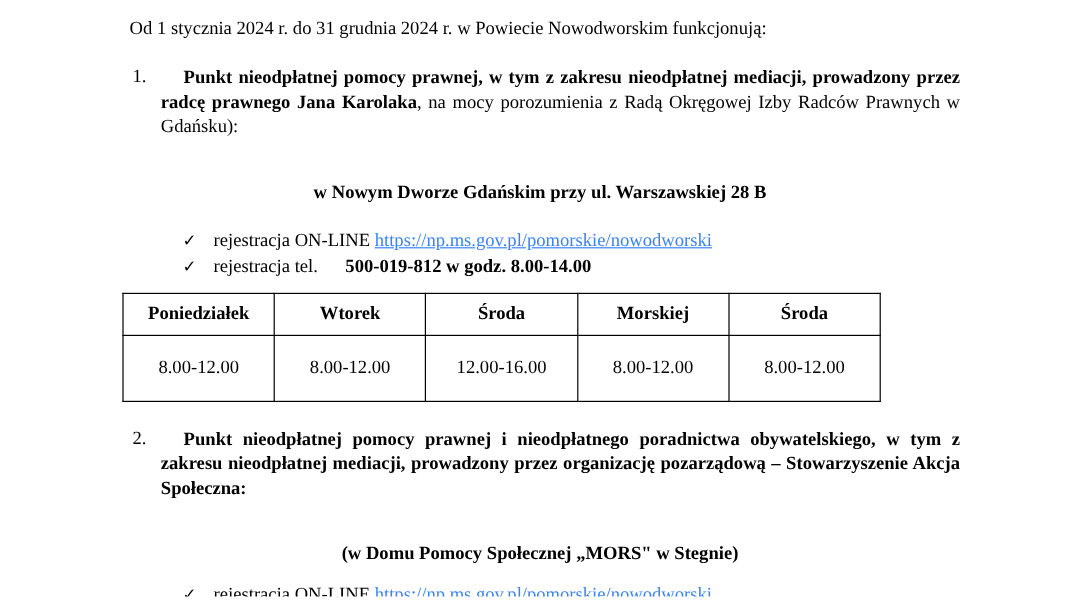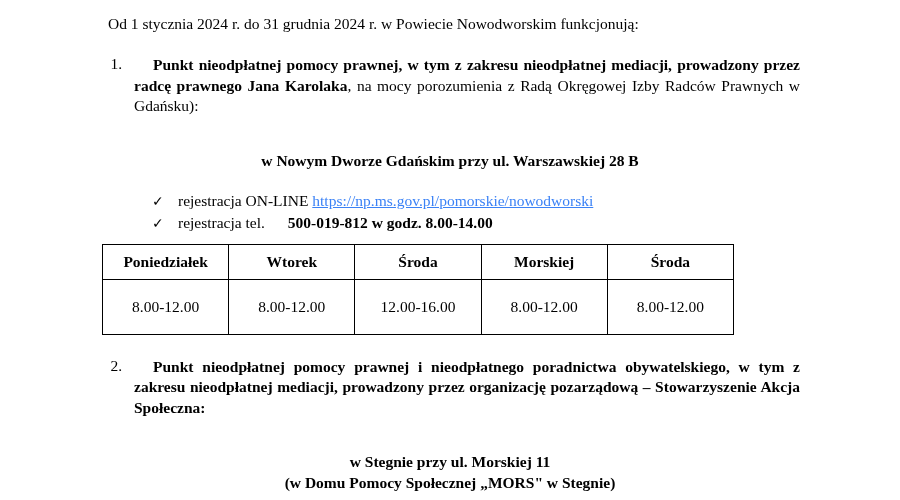--- a/index.html
+++ b/index.html
@@ -154,21 +154,20 @@
   </table>
 
   <div class="item">
     <div class="item-num">2.</div>
     <div class="item-body">
       <span class="b">Punkt nieodpłatnej pomocy prawnej i nieodpłatnego poradnictwa obywatelskiego, w tym z zakresu nieodpłatnej mediacji, prowadzony przez organizację pozarządową – Stowarzyszenie Akcja Społeczna:</span>
     </div>
   </div>
 
   <div class="center-block">
-    <div>w Stegnie przy ul. Morskiej  11</div>
     <div>(w Domu Pomocy Społecznej „MORS" w Stegnie)</div>
   </div>
 
   <div class="partial">
     <div class="check-row">
       <span class="check-mark">✓</span>
       <span><span>rejestracja ON-LINE </span><a class="link" href="#">https://np.ms.gov.pl/pomorskie/nowodworski</a></span>
     </div>
   </div>
 

